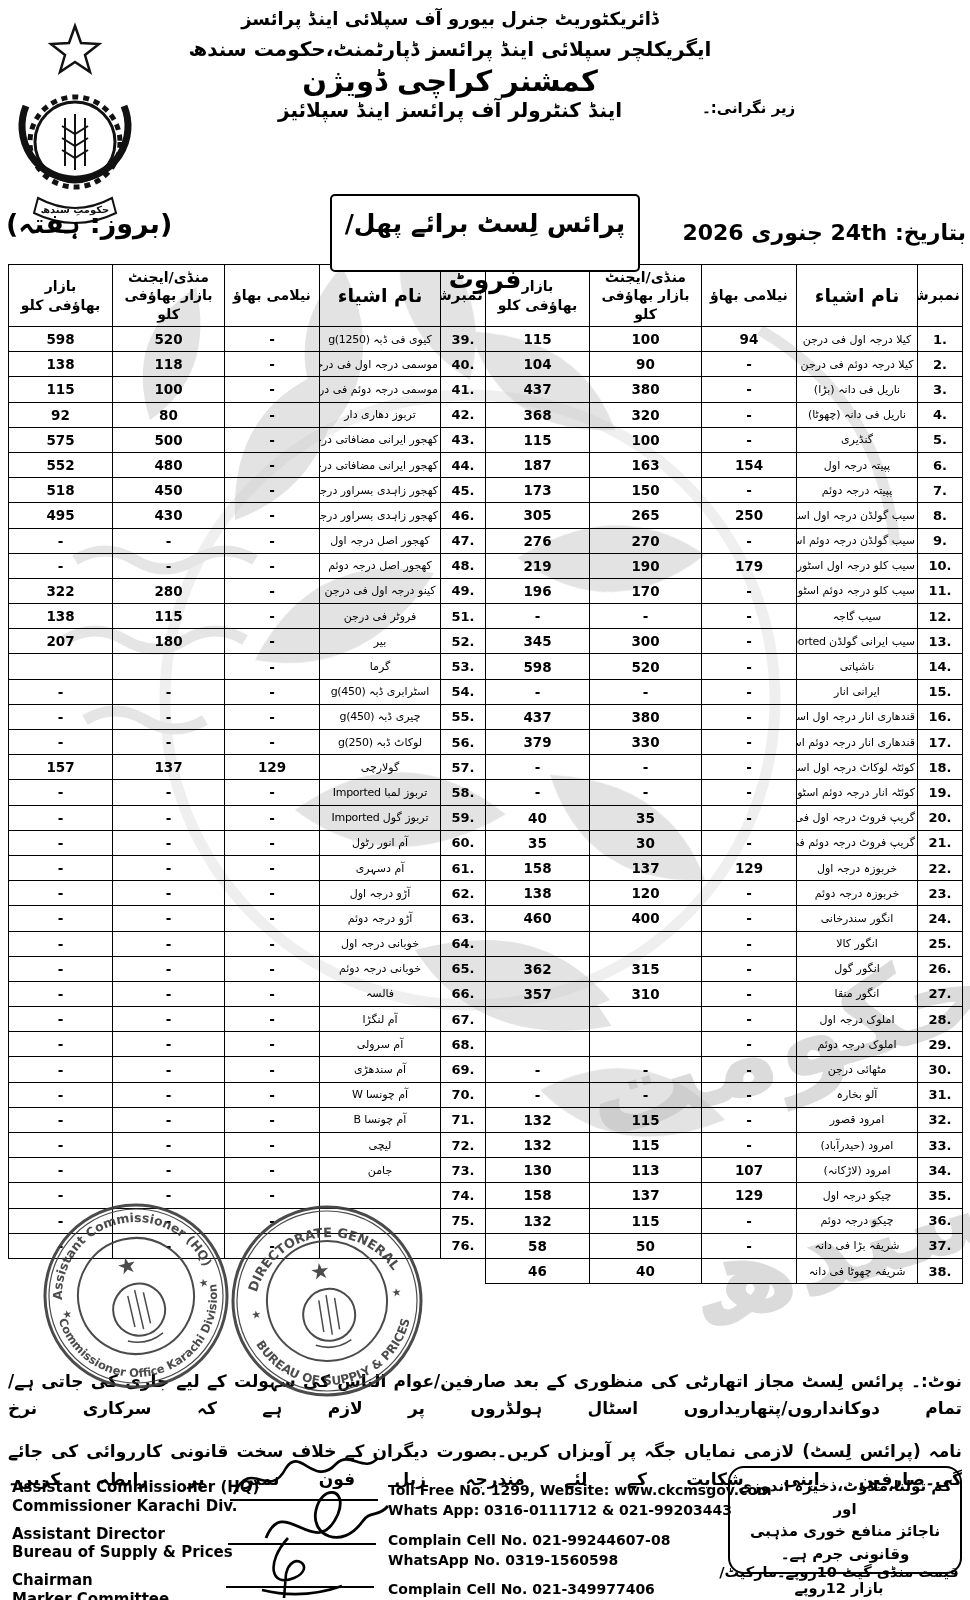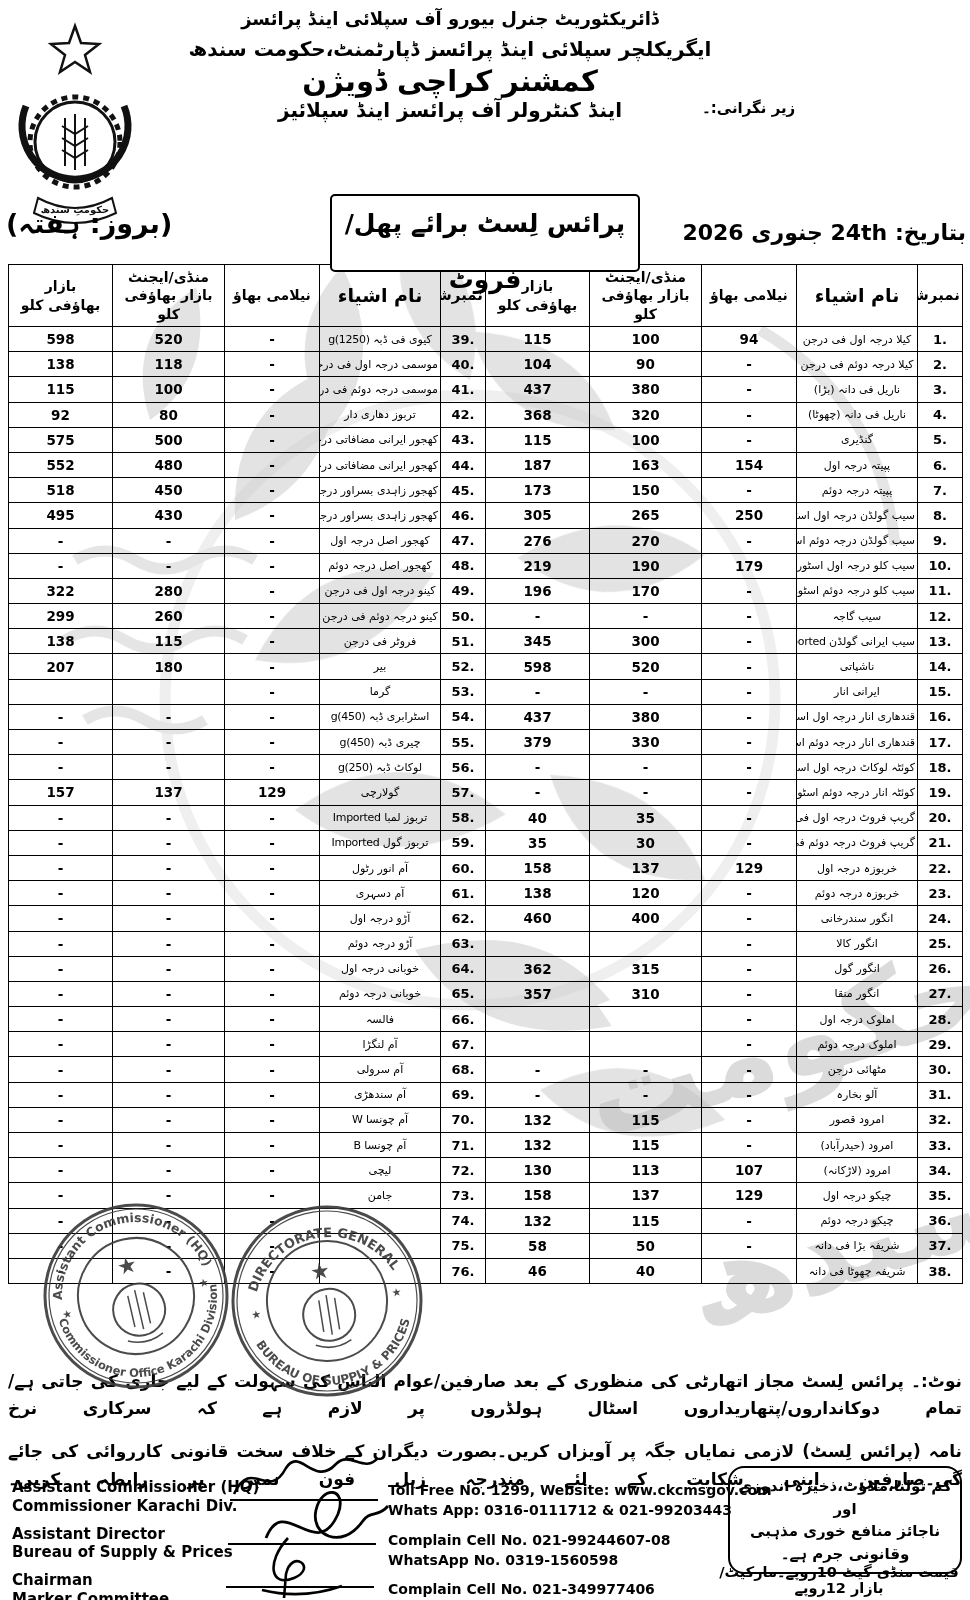--- a/index.html
+++ b/index.html
@@ -210,27 +210,20 @@
               <td class="c-nilami">-</td>
               <td class="c-name">کھجور اصل درجہ دوئم</td>
               <td class="c-no">48.</td>
             </tr>
             <tr>
               <td class="c-bazar">322</td>
               <td class="c-mandi">280</td>
               <td class="c-nilami">-</td>
               <td class="c-name">کینو درجہ اول فی درجن</td>
               <td class="c-no">49.</td>
-            </tr>
-            <tr>
-              <td class="c-bazar">299</td>
-              <td class="c-mandi">260</td>
-              <td class="c-nilami">-</td>
-              <td class="c-name">کینو درجہ دوئم فی درجن</td>
-              <td class="c-no">50.</td>
             </tr>
             <tr>
               <td class="c-bazar">138</td>
               <td class="c-mandi">115</td>
               <td class="c-nilami">-</td>
               <td class="c-name">فروٹر فی درجن</td>
               <td class="c-no">51.</td>
             </tr>
             <tr>
               <td class="c-bazar">207</td>

